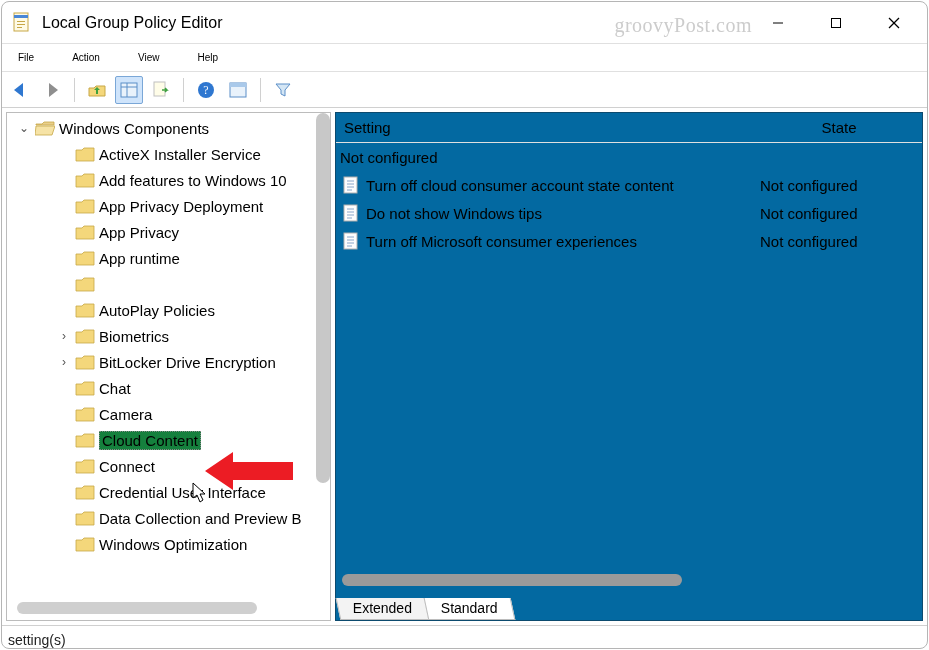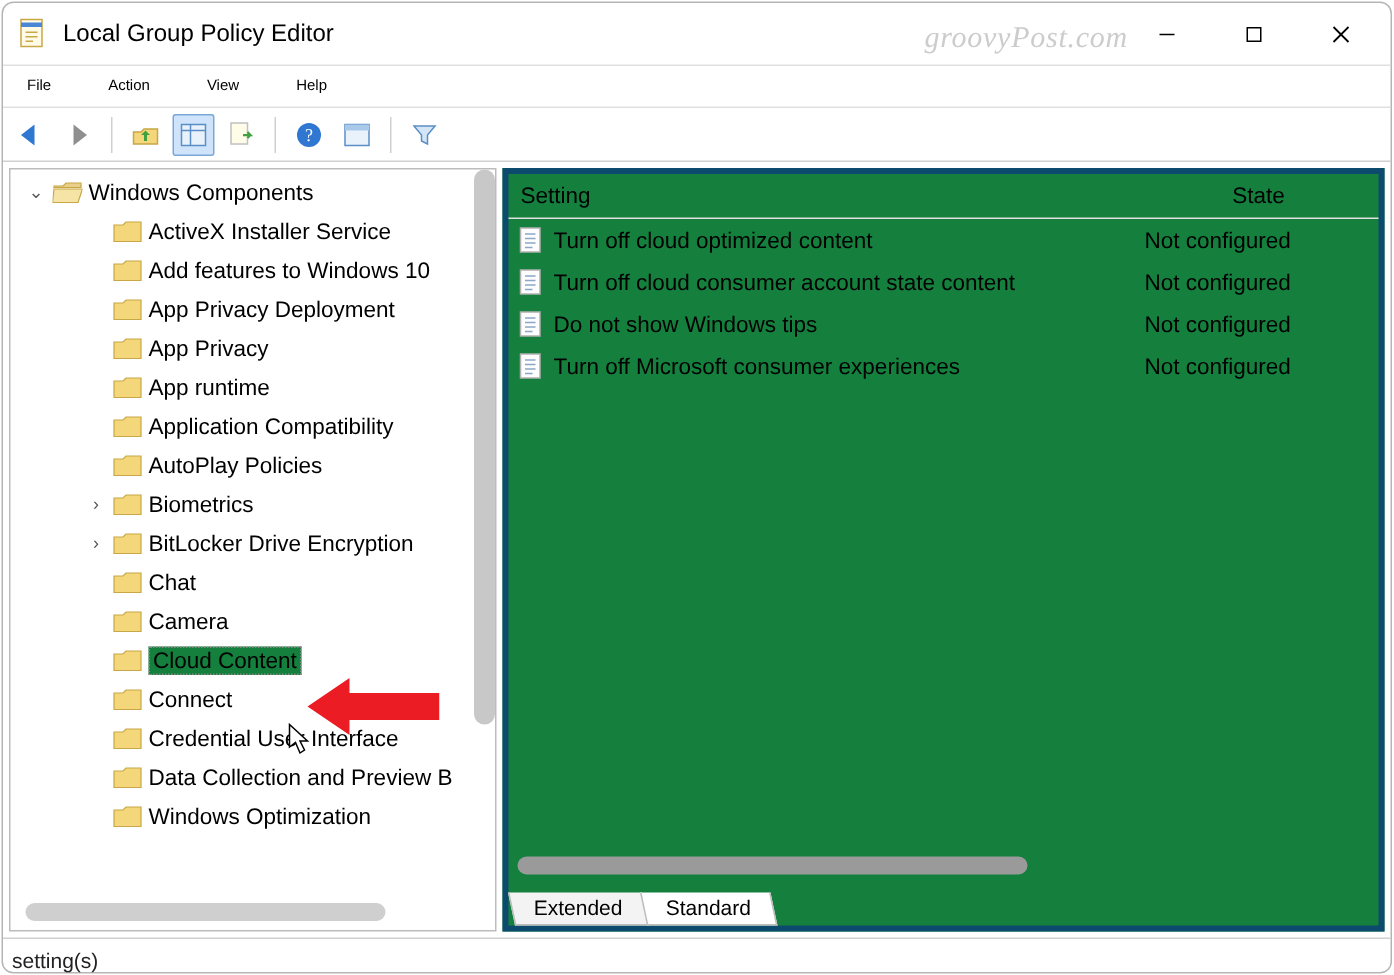--- a/index.html
+++ b/index.html
@@ -37,21 +37,20 @@
     width:58px; height:40px;
     display:flex; align-items:center; justify-content:center;
     color:#000;
   }
   .win-btn svg { width:12px; height:12px; }
   .watermark {
     position:absolute; top:12px; right:175px;
     font-size:20px; color:#ccc;
     font-family:Georgia,serif;
     letter-spacing:0.5px;
-    font-style:italic;
   }
   
   .menubar {
     display:flex; gap:26px;
     padding:6px 10px;
     font-size:10px;
     border-bottom:1px solid #e0e0e0;
   }
   .menubar span { padding:2px 6px; }
   
@@ -75,25 +74,25 @@
   .tree-pane {
     width:325px;
     border:1px solid #bcbcbc;
     margin:4px 2px 4px 4px;
     position:relative;
     overflow:hidden;
     background:#fff;
   }
   .content-pane {
     flex:1;
-    border:4px solid #0c4a6e;
+    border:1px solid #0c4a6e;
     margin:4px 4px 4px 2px;
     position:relative;
     display:flex; flex-direction:column;
-    background:#15803d;
+    background:#0369a1;
   }
   
   .tree-root {
     padding:2px 0 0 4px;
   }
   .tree-row {
     display:flex; align-items:center;
     height:26px; gap:4px;
     white-space:nowrap;
     position:relative;
@@ -336,21 +335,20 @@
             </span>
             <span class="tree-label">App runtime</span>
           </div>
           <div class="tree-row child">
             <span class="expander"></span>
             <span class="folder-icon">
               <svg viewBox="0 0 20 17">
                 <path d="M1 4 h6 l2 -2 h10 v13 h-18 z" fill="#f4d77b" stroke="#c7a746" stroke-width="0.8"></path>
               </svg>
             </span>
-            <span class="tree-label">Application Compatibility</span>
           </div>
           <div class="tree-row child">
             <span class="expander"></span>
             <span class="folder-icon">
               <svg viewBox="0 0 20 17">
                 <path d="M1 4 h6 l2 -2 h10 v13 h-18 z" fill="#f4d77b" stroke="#c7a746" stroke-width="0.8"></path>
               </svg>
             </span>
             <span class="tree-label">AutoPlay Policies</span>
           </div>
@@ -440,32 +438,20 @@
       <div class="tree-scrollbar-h"></div>
     </div>
 
     <div class="content-pane">
       <div class="grid-head">
         <div class="col-setting">Setting</div>
         <div class="col-state">State</div>
       </div>
       <div class="grid-body" id="grid-body">
           <div class="grid-row">
-            <div class="setting-cell">
-              <span class="setting-icon">
-                <svg viewBox="0 0 18 18">
-                  <rect x="2" y="1" width="13" height="16" fill="#fdfdfd" stroke="#b0b0b0"></rect>
-                  <line x1="5" y1="5" x2="12" y2="5" stroke="#8aa6c9"></line>
-                  <line x1="5" y1="8" x2="12" y2="8" stroke="#8aa6c9"></line>
-                  <line x1="5" y1="11" x2="12" y2="11" stroke="#8aa6c9"></line>
-                  <line x1="5" y1="14" x2="10" y2="14" stroke="#8aa6c9"></line>
-                </svg>
-              </span>
-              <span>Turn off cloud optimized content</span>
-            </div>
             <div class="state-cell">Not configured</div>
           </div>
           <div class="grid-row">
             <div class="setting-cell">
               <span class="setting-icon">
                 <svg viewBox="0 0 18 18">
                   <rect x="2" y="1" width="13" height="16" fill="#fdfdfd" stroke="#b0b0b0"></rect>
                   <line x1="5" y1="5" x2="12" y2="5" stroke="#8aa6c9"></line>
                   <line x1="5" y1="8" x2="12" y2="8" stroke="#8aa6c9"></line>
                   <line x1="5" y1="11" x2="12" y2="11" stroke="#8aa6c9"></line>

